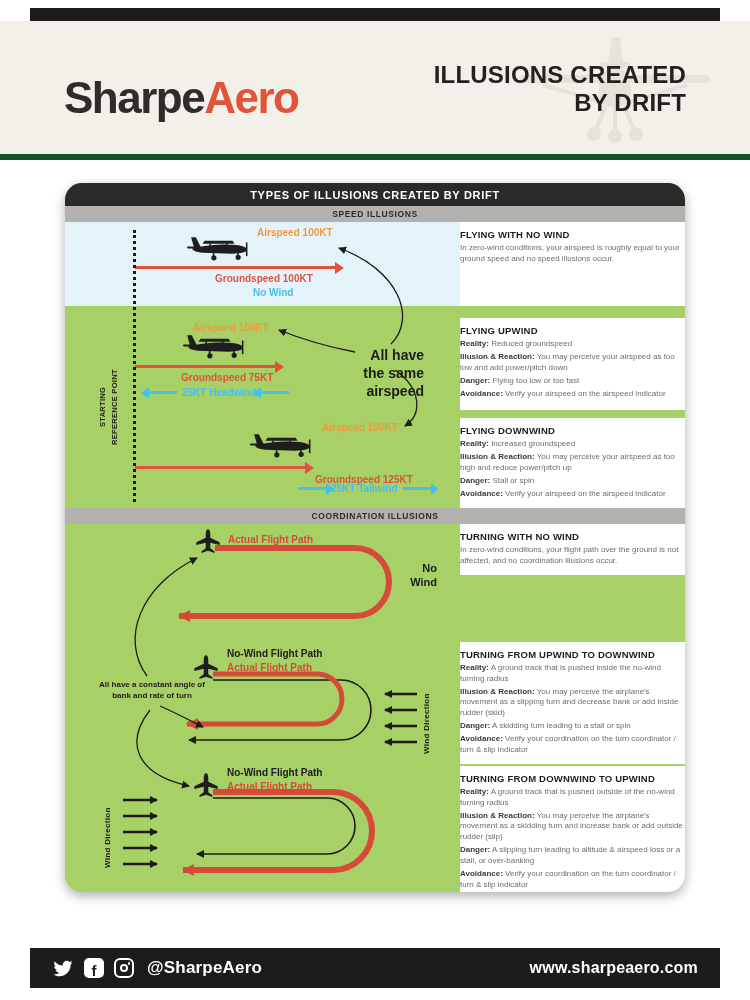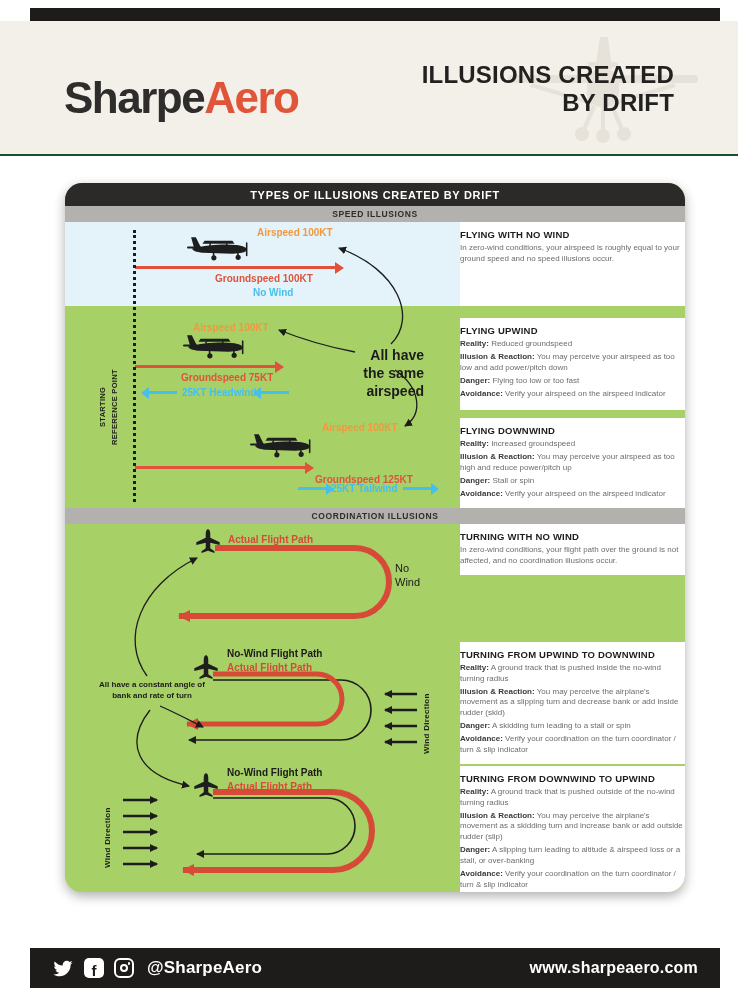--- a/index.html
+++ b/index.html
@@ -2,21 +2,21 @@
 <html><head>
 <meta charset="utf-8">
 <style>
   html,body{margin:0;padding:0}
   body{
     width:750px;height:1000px;position:relative;background:#ffffff;
     font-family:"Liberation Sans",sans-serif;overflow:hidden;color:#1d1d1b;
   }
   
   .top-bar{position:absolute;left:30px;right:30px;top:8px;height:13px;background:#1d1c1a}
-  .header{position:absolute;left:0;right:12px;top:21px;height:133px;background:#f3f0ea;border-bottom:2px solid #14532d}
+  .header{position:absolute;left:0;right:0;top:21px;height:133px;background:#f3f0ea;border-bottom:6px solid #14532d}
   .logo{position:absolute;left:64px;top:52px;font-size:44px;font-weight:bold;letter-spacing:-1.5px;color:#2e2d2b}
   .logo .accent{color:#e0543a}
   .header-title{position:absolute;right:64px;top:40px;text-align:right;font-size:24px;font-weight:bold;color:#22211f;line-height:1.18;letter-spacing:.2px;z-index:2}
   .watermark{position:absolute;right:28px;top:12px;z-index:1}
   
   .main-card{position:absolute;left:65px;top:183px;width:620px;border-radius:17px;overflow:hidden;
     box-shadow:0 4px 12px rgba(0,0,0,.32);background:#a7d066}
   .card-title{height:23px;background:#2b2a28;color:#fff;font-size:11px;font-weight:bold;letter-spacing:.7px;
     display:flex;align-items:center;justify-content:center}
   .sec-bar{height:16px;background:#b3b1ae;color:#2e2d2b;font-size:8.5px;font-weight:bold;letter-spacing:.6px;
@@ -55,22 +55,22 @@
   .barrow.l::before{content:"";position:absolute;left:-8px;top:-4.5px;border-right:8px solid #45c0ec;
     border-top:6px solid transparent;border-bottom:6px solid transparent}
   .barrow.r::after{content:"";position:absolute;right:-8px;top:-4.5px;border-left:8px solid #45c0ec;
     border-top:6px solid transparent;border-bottom:6px solid transparent}
   .speed-note{position:absolute;left:287px;top:124px;width:72px;font-size:14px;font-weight:bold;
     text-align:right;line-height:1.3;color:#1c1c1c;z-index:3}
   .overlay{position:absolute;left:0;top:0;pointer-events:none;z-index:3}
   
   .fp-label{position:absolute;font-size:10px;font-weight:bold;white-space:nowrap;z-index:2}
   .fp-black{color:#1c1c1c}.fp-red{color:#d84a38}
-  .nowind-note{position:absolute;left:330px;top:38px;width:42px;font-size:11px;font-weight:normal;color:#1c1c1c;
-    text-align:left;line-height:1.25;white-space:pre-line;z-index:2}
+  .nowind-note{position:absolute;left:330px;top:38px;width:42px;font-size:11px;font-weight:bold;color:#1c1c1c;
+    text-align:right;line-height:1.25;white-space:pre-line;z-index:2}
   .coord-note{position:absolute;left:28px;top:156px;width:118px;font-size:8px;font-weight:bold;color:#1c1c1c;
     text-align:center;line-height:1.35;z-index:3}
   .wind-vert{position:absolute;writing-mode:vertical-rl;transform:rotate(180deg);font-size:8px;font-weight:bold;
     color:#1c1c1c;letter-spacing:.3px;z-index:2}
   .diag svg.paths{position:absolute;left:0;top:0;z-index:1}
   .plane-top{position:absolute;z-index:2}
   
   .footer{position:absolute;left:30px;right:30px;top:948px;height:40px;background:#1d1c1a;display:flex;
     align-items:center;padding:0 22px;box-sizing:border-box}
   .social{display:flex;align-items:center;gap:10px}

